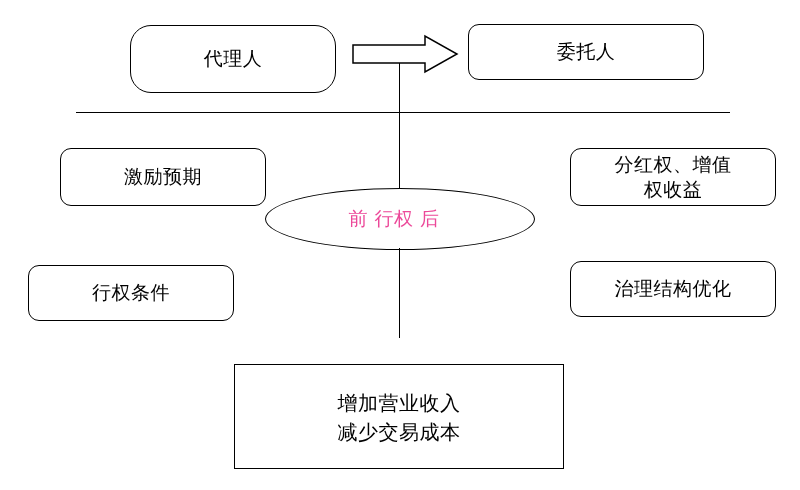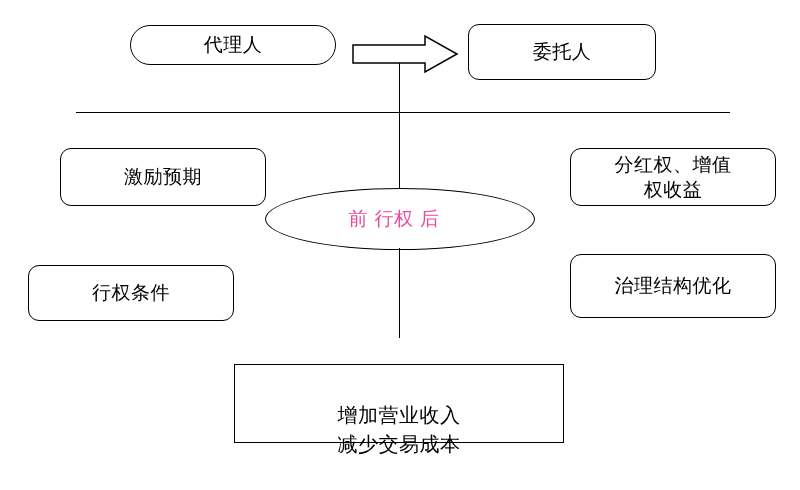--- a/index.html
+++ b/index.html
@@ -33,33 +33,33 @@
     border-radius: 0;
   }
   .node .label {
     font-size: 19px;
     line-height: 1.32;
     letter-spacing: 0.5px;
     white-space: pre-line;
     color: #000000;
   }
   
-  #box-agent      { left: 130px; top: 25px;  width: 206px; height: 40px; border-radius: 21px; }
-  #box-principal  { left: 468px; top: 24px;  width: 188px; height: 56px; }
+  #box-agent      { left: 130px; top: 25px;  width: 206px; height: 68px; border-radius: 21px; }
+  #box-principal  { left: 468px; top: 24px;  width: 236px; height: 56px; }
   
   #box-incentive  { left: 28px;  top: 148px; width: 206px; height: 58px; margin-left: 32px; }
   #box-condition  { left: 28px;  top: 265px; width: 206px; height: 56px; }
   
   #box-dividend   { left: 570px; top: 148px; width: 206px; height: 58px; }
-  #box-governance { left: 570px; top: 254px; width: 206px; height: 64px; text-align: center; }
+  #box-governance { left: 570px; top: 261px; width: 206px; height: 56px; text-align: center; }
   
   #box-outcome {
-    left: 234px; top: 364px; width: 330px; height: 79px;
+    left: 234px; top: 364px; width: 330px; height: 105px;
     align-items: flex-start;
-    padding-top: 36px;
+    padding-top: 24px;
   }
   #box-outcome .label { font-size: 20px; line-height: 1.45; }
 
   
   #ellipse-exercise {
     position: absolute;
     left: 265px; top: 188px;
     width: 270px; height: 62px;
     box-sizing: border-box;
     border: 1.4px solid #000000;

